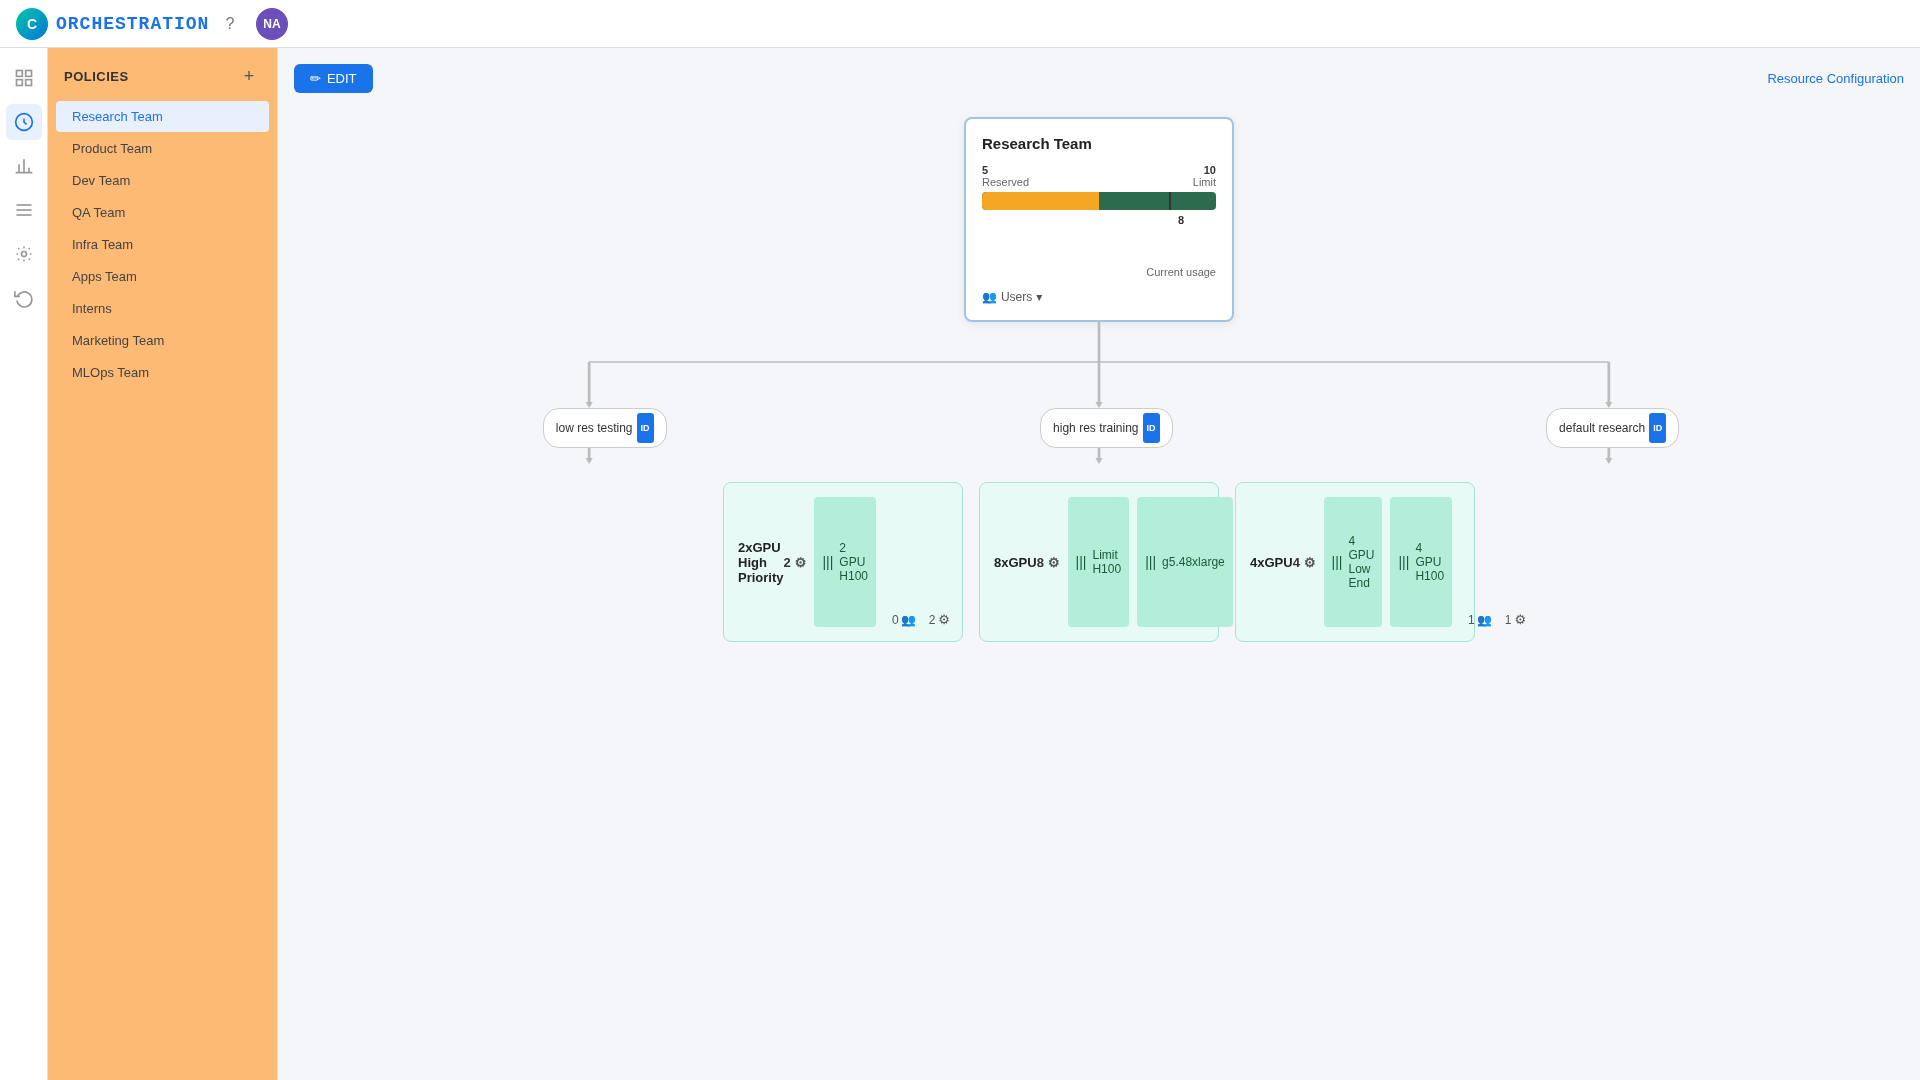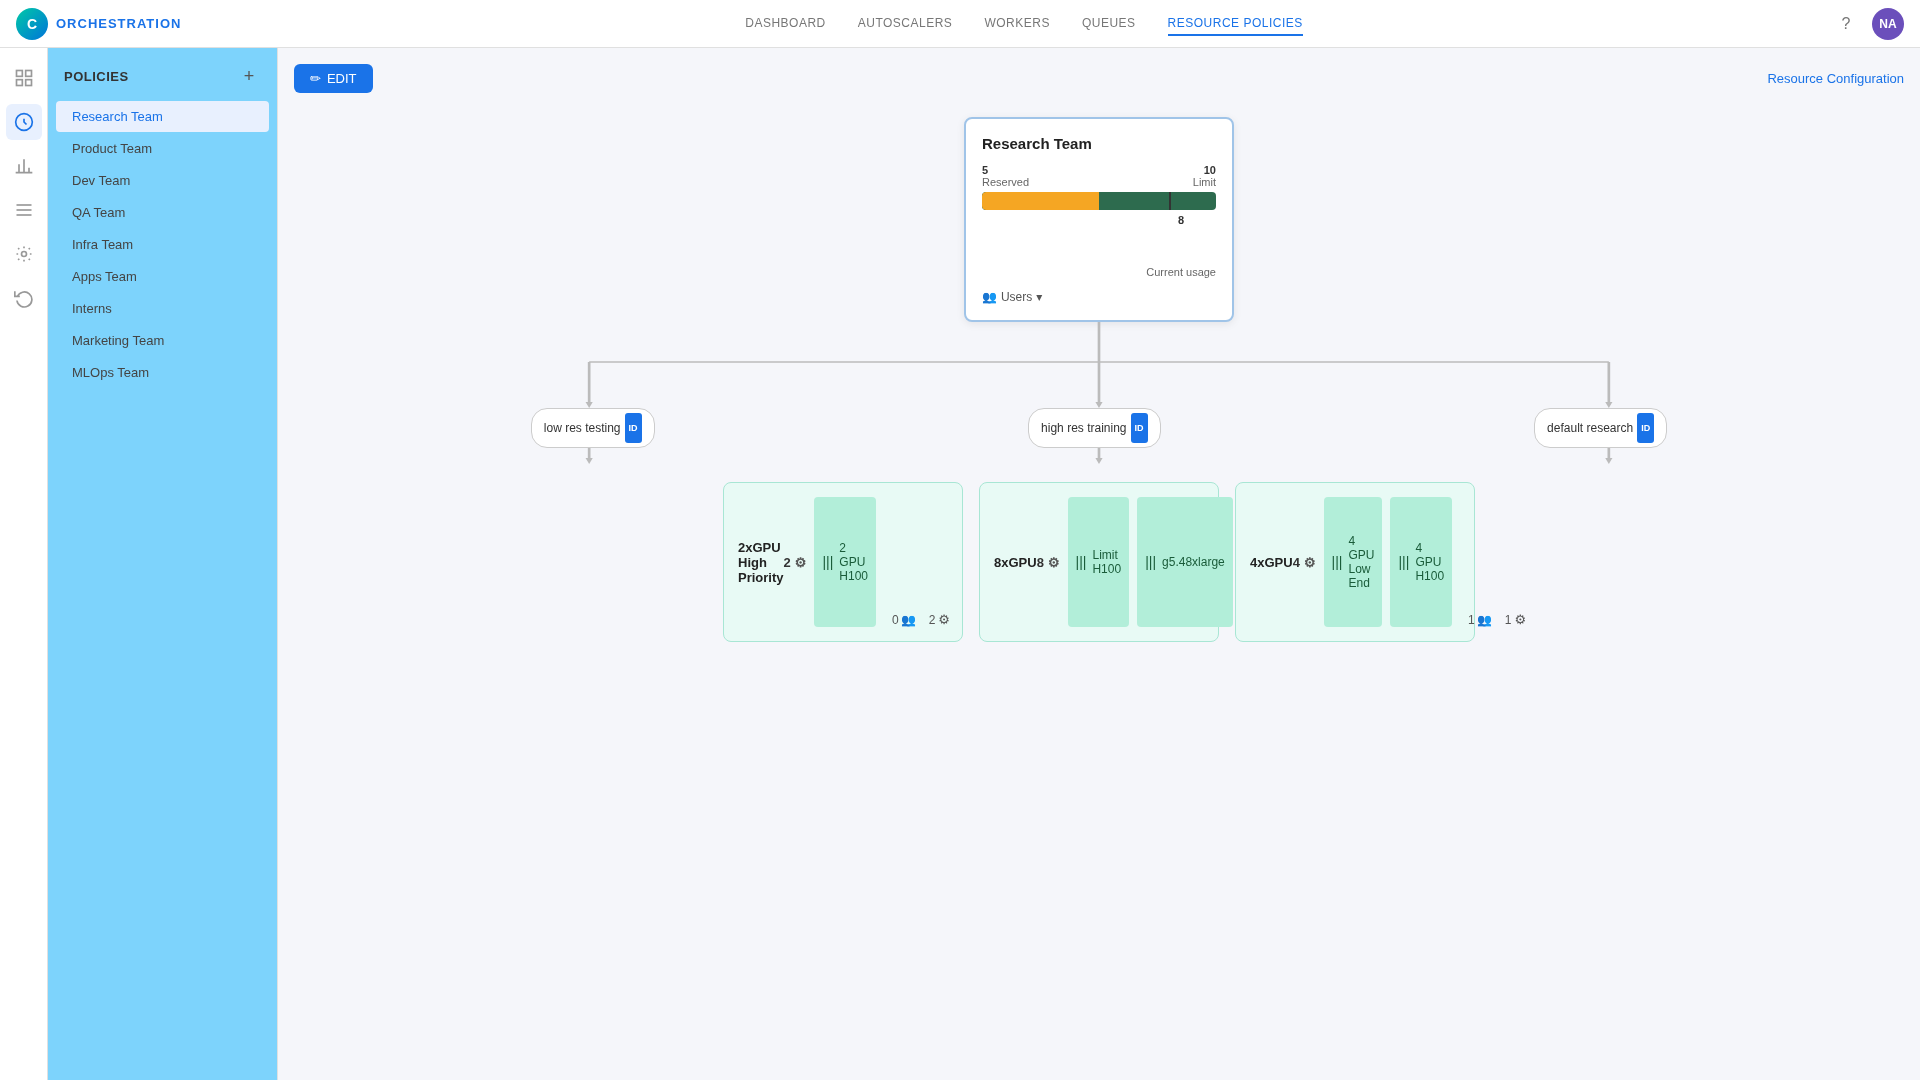--- a/index.html
+++ b/index.html
@@ -6,38 +6,38 @@
     body { font-family: -apple-system, BlinkMacSystemFont, 'Segoe UI', sans-serif; background: #f5f6fa; color: #333; font-size: 13px; }
 
     
     .top-nav {
       display: flex; align-items: center; background: #fff;
       border-bottom: 1px solid #e0e0e0; height: 48px; padding: 0 16px;
       position: fixed; top: 0; left: 0; right: 0; z-index: 100;
     }
     .top-nav .logo-area { display: flex; align-items: center; gap: 8px; width: 200px; }
     .logo-circle { width: 32px; height: 32px; border-radius: 50%; background: linear-gradient(135deg, #00c9a7, #0074d9); display: flex; align-items: center; justify-content: center; color: #fff; font-weight: bold; font-size: 14px; }
-    .top-nav .app-title { font-weight: 600; font-size: 13px; color: #1a73e8; letter-spacing: 1px; text-transform: uppercase; }
+    .top-nav .app-title { font-weight: 600; font-size: 18px; color: #1a73e8; letter-spacing: 1px; text-transform: uppercase; font-family: Liberation Mono, monospace; }
     .nav-links { display: flex; gap: 32px; flex: 1; justify-content: center; }
     .nav-link { font-size: 12px; font-weight: 500; color: #777; text-transform: uppercase; letter-spacing: 0.5px; cursor: pointer; padding: 4px 0; border-bottom: 2px solid transparent; }
     .nav-link.active { color: #1a73e8; border-bottom: 2px solid #1a73e8; }
     .nav-right { display: flex; align-items: center; gap: 12px; }
     .nav-icon-btn { width: 28px; height: 28px; border-radius: 50%; display: flex; align-items: center; justify-content: center; cursor: pointer; color: #777; font-size: 16px; }
     .avatar { width: 32px; height: 32px; border-radius: 50%; background: #6b4fbb; color: #fff; display: flex; align-items: center; justify-content: center; font-size: 12px; font-weight: 600; cursor: pointer; text-align: right; }
 
     
     .layout { display: flex; margin-top: 48px; height: calc(100vh - 48px); }
 
     
     .icon-bar { width: 48px; background: #fff; border-right: 1px solid #e0e0e0; display: flex; flex-direction: column; align-items: center; padding: 12px 0; gap: 8px; }
     .icon-bar-item { width: 36px; height: 36px; border-radius: 6px; display: flex; align-items: center; justify-content: center; cursor: pointer; color: #999; font-size: 18px; }
     .icon-bar-item.active { background: #e8f0fe; color: #1a73e8; }
 
     
-    .sidebar { width: 230px; background: #7dd3fc; border-right: 1px solid #e0e0e0; padding: 16px 0; overflow-y: auto; }
+    .sidebar { width: 230px; background: #fdba74; border-right: 1px solid #e0e0e0; padding: 16px 0; overflow-y: auto; }
     .sidebar-header { display: flex; justify-content: space-between; align-items: center; padding: 0 16px 12px; }
     .sidebar-title { font-weight: 700; font-size: 13px; color: #333; letter-spacing: 0.5px; text-transform: uppercase; }
     .sidebar-add { width: 24px; height: 24px; display: flex; align-items: center; justify-content: center; cursor: pointer; color: #555; font-size: 18px; border-radius: 4px; }
     .sidebar-item { padding: 8px 16px; cursor: pointer; border-radius: 4px; margin: 1px 8px; font-size: 13px; color: #444; }
     .sidebar-item.active { background: #e8f0fe; color: #1a73e8; font-weight: 500; }
 
     
     .main { flex: 1; overflow: auto; padding: 16px; }
     .main-toolbar { display: flex; justify-content: space-between; align-items: center; margin-bottom: 24px; }
     .edit-btn { background: #1a73e8; color: #fff; border: none; border-radius: 6px; padding: 7px 16px; cursor: pointer; font-size: 13px; display: flex; align-items: center; gap: 6px; font-weight: 500; }
@@ -83,27 +83,20 @@
 </head>
 <body>
 
 <nav class="top-nav">
   <div class="logo-area">
     <div class="logo-circle">
       <span>C</span>
     </div>
     <span class="app-title">ORCHESTRATION</span>
   </div>
-  <div class="nav-links">
-    <span class="nav-link">DASHBOARD</span>
-    <span class="nav-link">AUTOSCALERS</span>
-    <span class="nav-link">WORKERS</span>
-    <span class="nav-link">QUEUES</span>
-    <span class="nav-link active">RESOURCE POLICIES</span>
-  </div>
   <div class="nav-right">
     <div class="nav-icon-btn">
       <span>?</span>
     </div>
     <div class="avatar">NA</div>
   </div>
 </nav>
 
 <div class="layout">
 
@@ -243,21 +236,21 @@
           <polygon points="733,80 737,80 735,86" fill="#bbb"></polygon>
 
           <line x1="165" y1="116" x2="165" y2="136" stroke="#bbb" stroke-width="1.5"></line>
           <line x1="450" y1="116" x2="450" y2="136" stroke="#bbb" stroke-width="1.5"></line>
           <line x1="735" y1="116" x2="735" y2="136" stroke="#bbb" stroke-width="1.5"></line>
           <polygon points="163,136 167,136 165,142" fill="#bbb"></polygon>
           <polygon points="448,136 452,136 450,142" fill="#bbb"></polygon>
           <polygon points="733,136 737,136 735,142" fill="#bbb"></polygon>
         </svg>
 
-        <div style="position:absolute; top:86px; left:0; width:100%; display:flex; justify-content:space-around; padding: 0 50px;">
+        <div style="position:absolute; top:86px; left:12px; width:100%; display:flex; justify-content:space-around; padding: 0 50px;">
           <div class="queue-label-box">
             <span>low res testing</span>
             <span class="queue-label-id">ID</span>
           </div>
           <div class="queue-label-box">
             <span>high res training</span>
             <span class="queue-label-id">ID</span>
           </div>
           <div class="queue-label-box">
             <span>default research</span>

